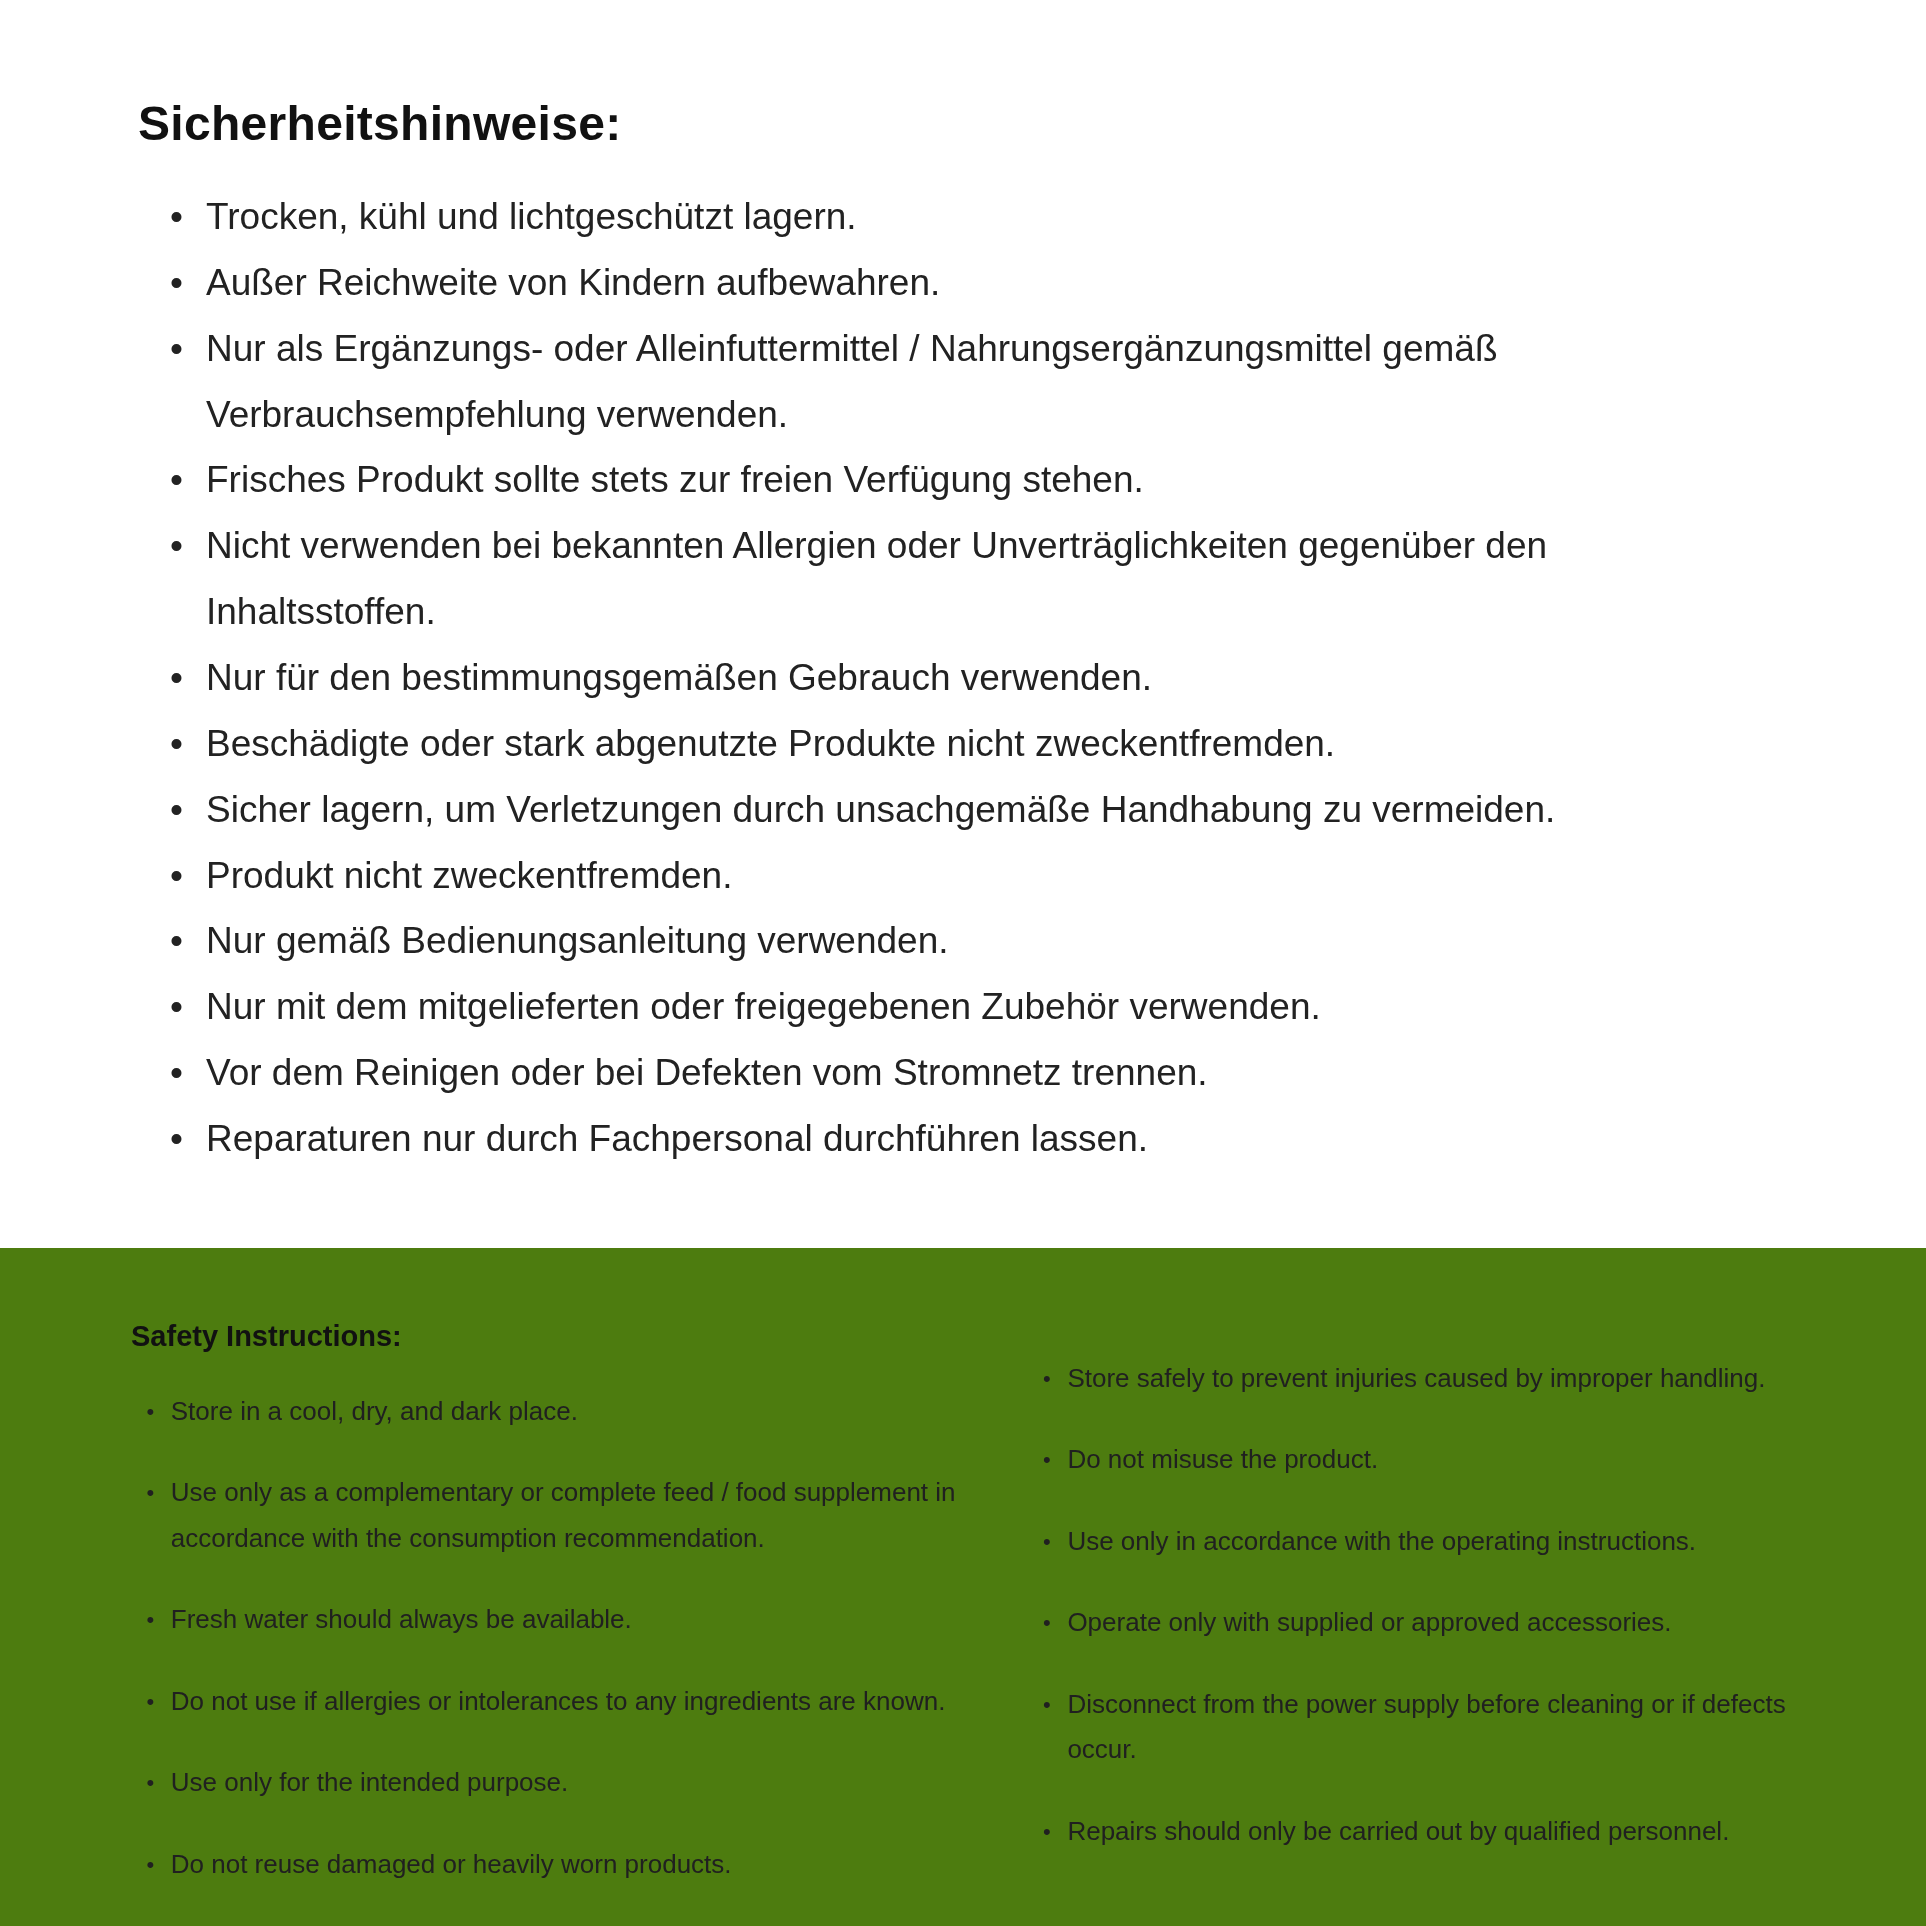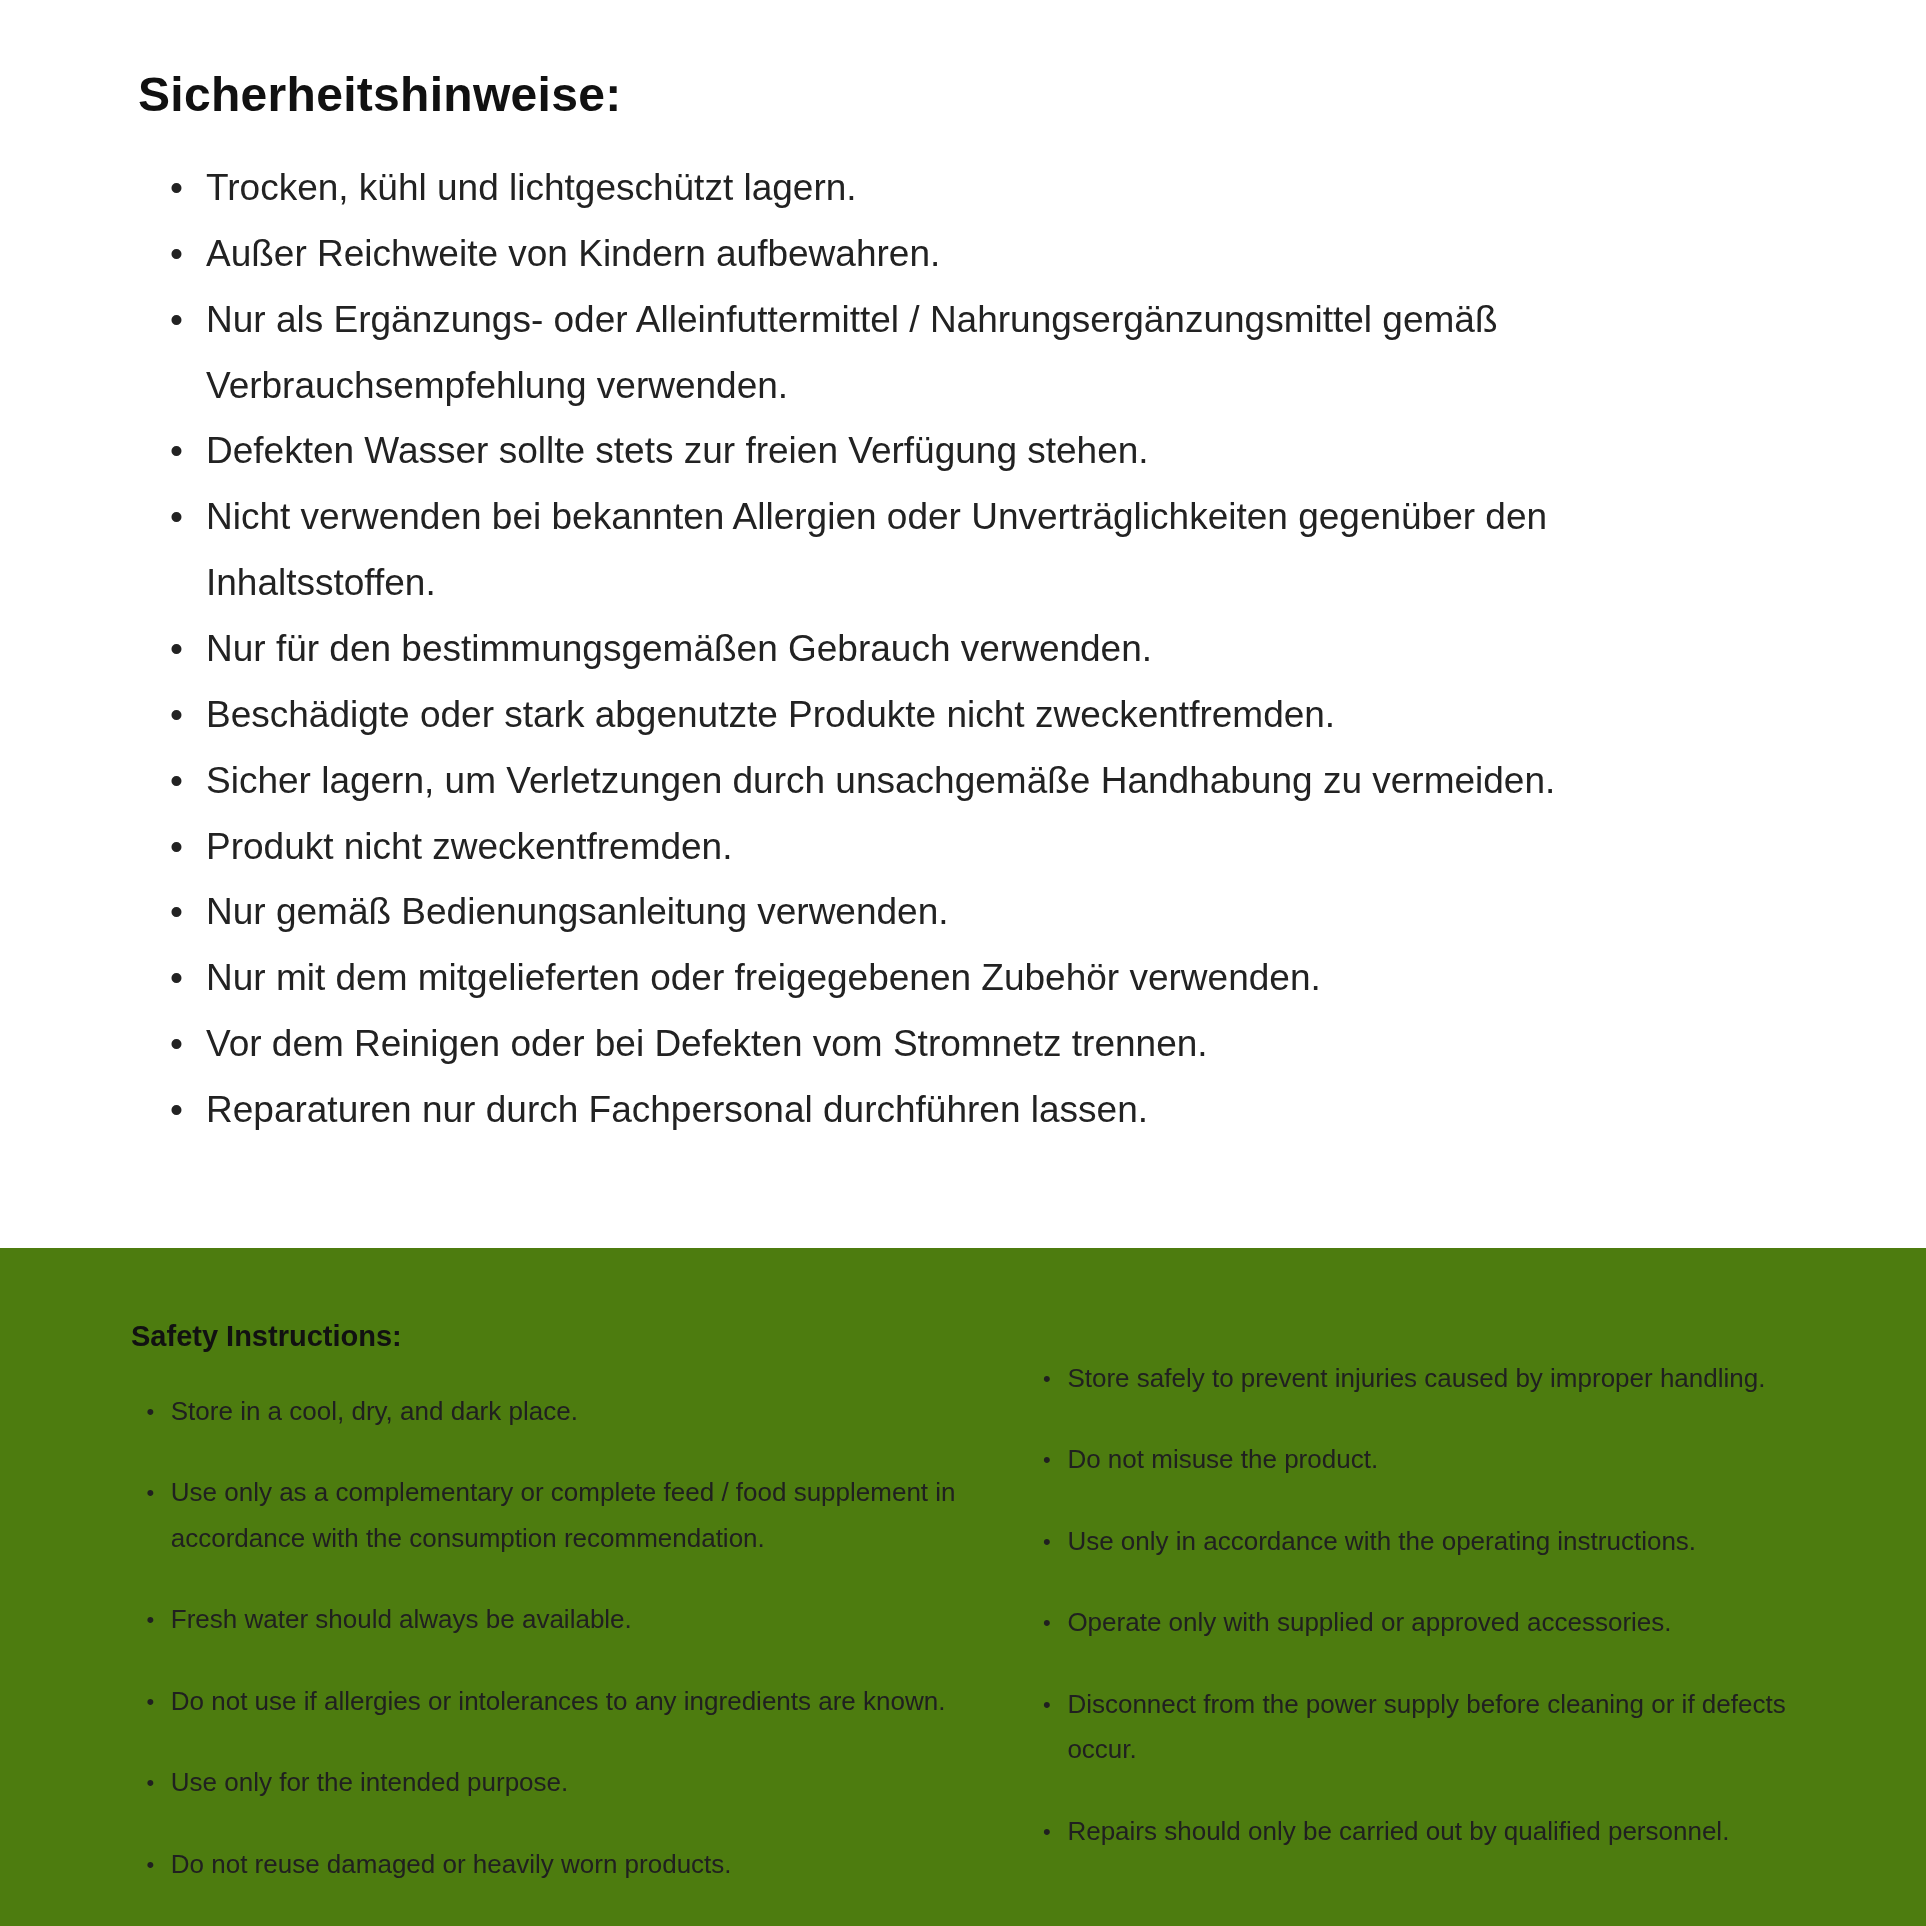--- a/index.html
+++ b/index.html
@@ -19,21 +19,21 @@
     height: 1926px;
     display: flex;
     flex-direction: column;
     overflow: hidden;
   }
 
   
   .german-section {
     box-sizing: border-box;
     height: 1310px;
-    padding: 67px 148px 0 138px;
+    padding: 96px 148px 0 138px;
     background: #ffffff;
   }
   .german-title {
     margin: 0 0 33px 0;
     font-size: 48px;
     font-weight: 700;
     color: #111111;
     letter-spacing: 0.3px;
   }
   .german-list {
@@ -109,21 +109,21 @@
 <body>
 
 <div class="page">
 
   <section class="german-section">
     <h1 class="german-title">Sicherheitshinweise:</h1>
     <ul class="german-list">
         <li>Trocken, kühl und lichtgeschützt lagern.</li>
         <li>Außer Reichweite von Kindern aufbewahren.</li>
         <li>Nur als Ergänzungs- oder Alleinfuttermittel / Nahrungsergänzungsmittel gemäß Verbrauchsempfehlung verwenden.</li>
-        <li>Defekten Wasser sollte stets zur freien Verfügung stehen.</li>
+        <li>Frisches Produkt sollte stets zur freien Verfügung stehen.</li>
         <li>Nicht verwenden bei bekannten Allergien oder Unverträglichkeiten gegenüber den Inhaltsstoffen.</li>
         <li>Nur für den bestimmungsgemäßen Gebrauch verwenden.</li>
         <li>Beschädigte oder stark abgenutzte Produkte nicht zweckentfremden.</li>
         <li>Sicher lagern, um Verletzungen durch unsachgemäße Handhabung zu vermeiden.</li>
         <li>Produkt nicht zweckentfremden.</li>
         <li>Nur gemäß Bedienungsanleitung verwenden.</li>
         <li>Nur mit dem mitgelieferten oder freigegebenen Zubehör verwenden.</li>
         <li>Vor dem Reinigen oder bei Defekten vom Stromnetz trennen.</li>
         <li>Reparaturen nur durch Fachpersonal durchführen lassen.</li>
       </ul>

